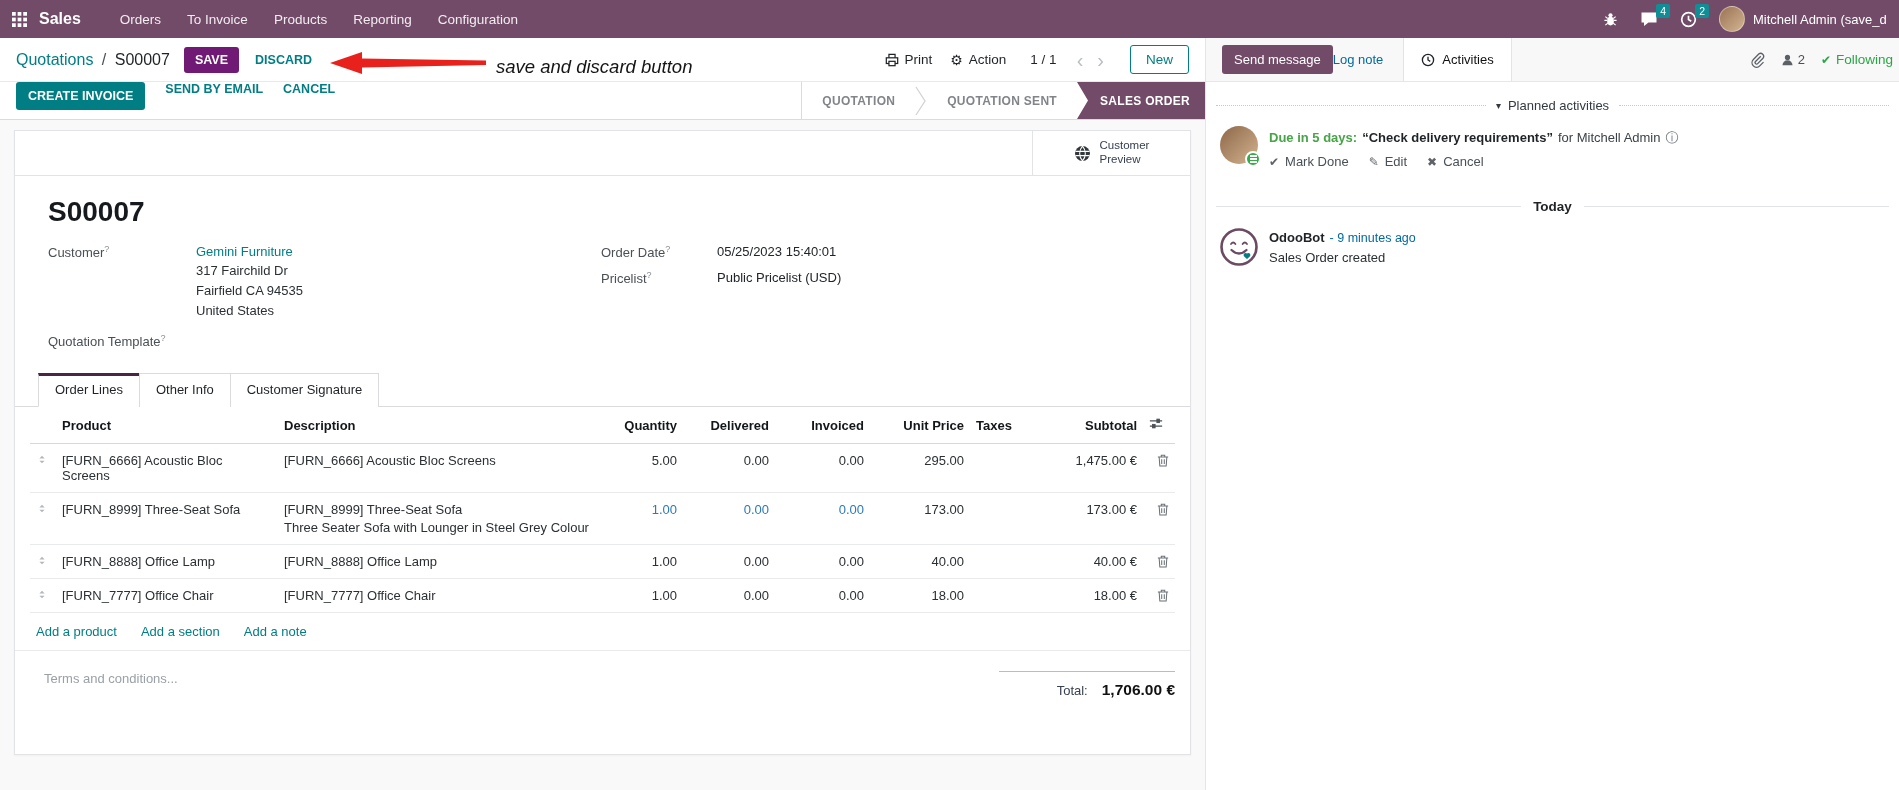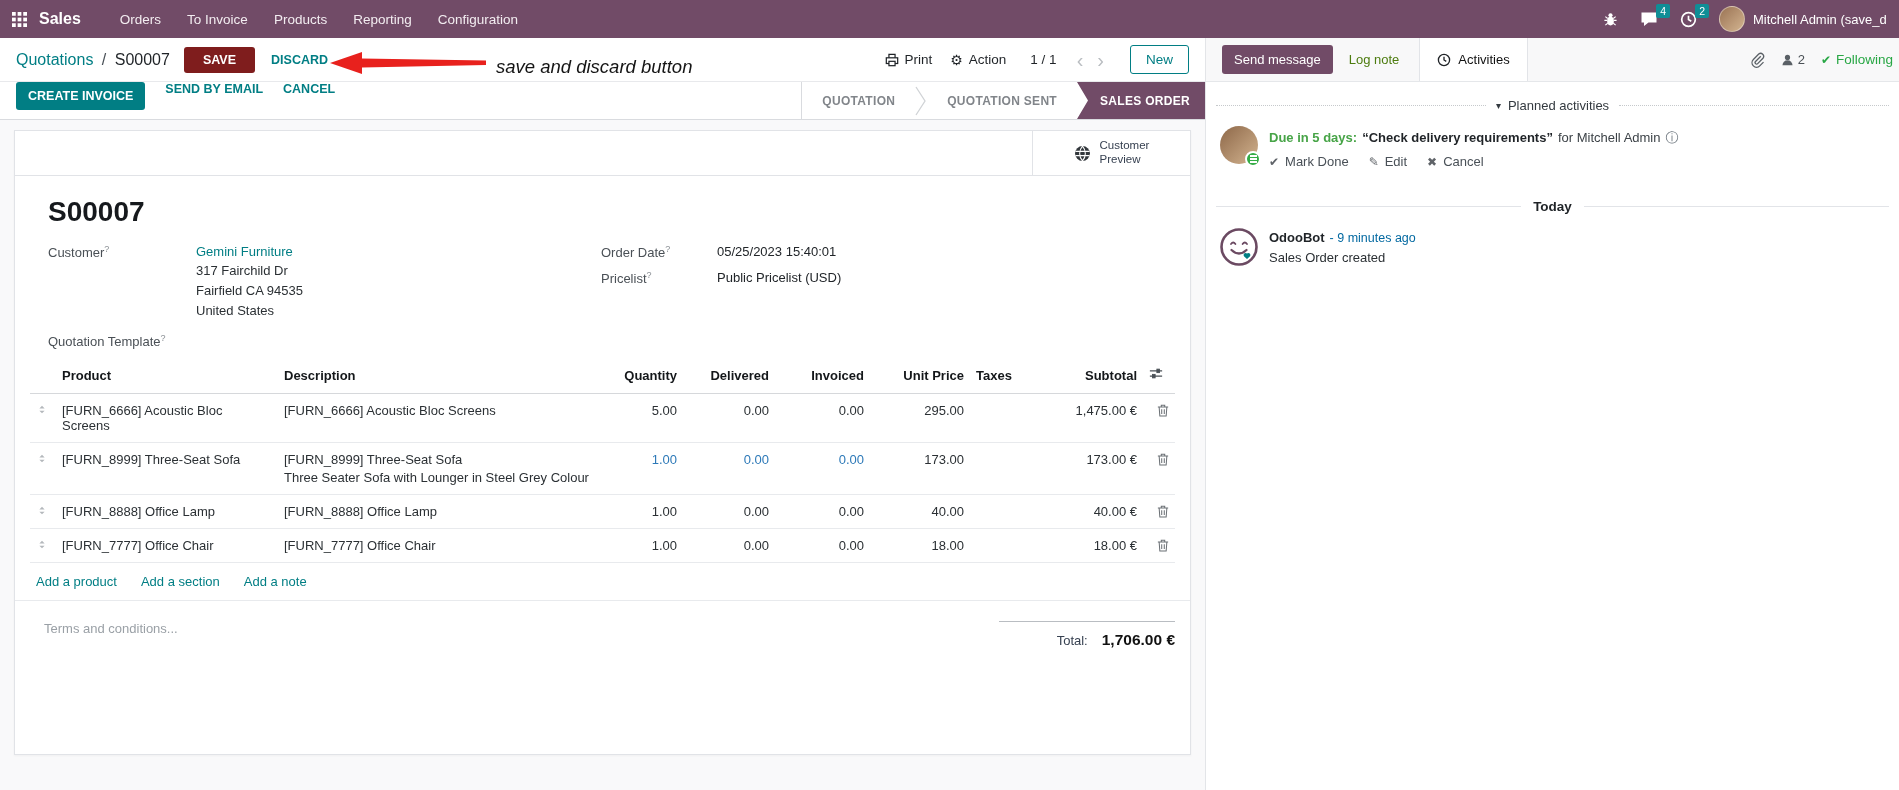--- a/index.html
+++ b/index.html
@@ -33,21 +33,21 @@
   
   .left-pane { position:absolute; left:0; top:38px; width:1205px; height:752px; display:flex; flex-direction:column; background:#fff; }
   .chatter { position:absolute; left:1205px; top:38px; width:694px; height:752px; border-left:1px solid #e3e5e8; background:#fff; }
 
   
   .control-row { height:44px; display:flex; align-items:center; padding:0 16px; border-bottom:1px solid #e8e9ec; position:relative; background:#fff; }
   .breadcrumb { font-size:16px; white-space:nowrap; }
   .bc-parent { color:#017E84; cursor:pointer; }
   .bc-sep { color:#495057; margin:0 4px; }
   .bc-current { color:#1f2327; }
-  .btn-save { margin-left:14px; background:#7f1d1d; color:#fff; border:none; font-weight:bold; font-size:12.5px; padding:6px 19px; border-radius:3px; cursor:pointer; font-family:inherit; }
+  .btn-save { margin-left:14px; background:#701a75; color:#fff; border:none; font-weight:bold; font-size:12.5px; padding:6px 11px; border-radius:3px; cursor:pointer; font-family:inherit; }
   .btn-discard { margin-left:16px; background:none; border:none; color:#017E84; font-weight:bold; font-size:12.5px; cursor:pointer; font-family:inherit; }
   .cp-right { margin-left:auto; display:flex; align-items:center; gap:18px; }
   .cp-act { display:flex; align-items:center; gap:6px; color:#1f2327; font-size:13.5px; cursor:pointer; }
   .pager { color:#1f2327; font-size:13.5px; margin-left:6px; }
   .pg-chev { color:#b9bdc1; font-size:20px; line-height:1; cursor:pointer; padding:0 2px; }
   .btn-new { border:1px solid #017E84; color:#017E84; background:#fff; font-size:13.5px; padding:6px 15px; border-radius:3px; cursor:pointer; margin-left:6px; font-family:inherit; }
 
   
   .annotation-arrow { position:absolute; left:328px; top:50px; }
   .annotation-text { position:absolute; left:496px; top:56px; font-size:18.5px; color:#151515; white-space:nowrap;font-style:italic; }
@@ -107,21 +107,21 @@
   .sheet-bottom { display:flex; justify-content:space-between; padding:20px 15px 0; }
   .terms { color:#9aa0a6; font-size:13px; margin-left:14px; cursor:text; }
   .total-box { width:176px; border-top:1px solid #b9bdc2; padding-top:9px; display:flex; justify-content:flex-end; align-items:baseline; gap:14px; }
   .total-lbl { font-size:13px; color:#374151; }
   .total-val { font-size:15.5px; font-weight:bold; color:#111; }
 
   
   .chat-head { height:44px; background:#f8f8f9; border-bottom:1px solid #e5e7ea; display:flex; align-items:stretch; padding-left:16px; }
   .chat-head-inner { display:flex; align-items:center; width:100%; }
   .btn-sendmsg { background:#714B67; color:#fff; border:none; font-size:13px; padding:7px 12px; border-radius:3px; cursor:pointer; font-family:inherit; }
-  .btn-lognote { background:none; border:none; color:#4d7c0f; font-size:13px; margin-left:16px; cursor:pointer; font-family:inherit; }
+  .btn-lognote { background:none; border:none; color:#0369a1; font-size:13px; cursor:pointer; font-family:inherit; }
   .tab-activities { margin-left:20px; align-self:stretch; display:flex; align-items:center; gap:7px; padding:8px 17px; background:#fff; border-left:1px solid #e2e4e8; border-right:1px solid #e2e4e8; color:#111; font-size:13px; cursor:pointer; }
   .chat-head-right { margin-left:auto; display:flex; align-items:center; gap:16px; padding-right:6px; }
   .followers { display:flex; align-items:center; gap:4px; color:#4a5056; font-size:13px; cursor:pointer; }
   .following { display:flex; align-items:center; gap:5px; color:#28a745; font-size:13.5px; cursor:pointer; }
   .following .chk { font-size:12px; }
 
   .divider-dotted { margin:16px 10px 0; display:flex; align-items:center; gap:10px; }
   .divider-dotted .line { flex:1; border-top:1px dotted #c6c9cc; }
   .divider-dotted .lab { display:flex; align-items:center; gap:7px; color:#343a40; font-size:13px; cursor:pointer; }
   .divider-dotted .car { font-size:10px; color:#343a40; }
@@ -309,20 +309,25 @@
           </div>
           <div class="fld-row" style="margin-top:10px;">
             <span class="fld-label">
               <span>Pricelist</span><sup>?</sup>
             </span>
             <span class="fld-val">Public Pricelist (USD)</span>
           </div>
         </div>
       </div>
 
+      <div class="tabs">
+        <span class="tab active">Order Lines</span>
+        <span class="tab">Other Info</span>
+        <span class="tab">Customer Signature</span>
+      </div>
 
       <table class="olines">
         <thead>
           <tr>
             <th style="width:26px;"></th>
             <th style="width:222px;">Product</th>
             <th>Description</th>
             <th class="num" style="width:85px;">Quantity</th>
             <th class="num" style="width:92px;">Delivered</th>
             <th class="num" style="width:95px;">Invoiced</th>

